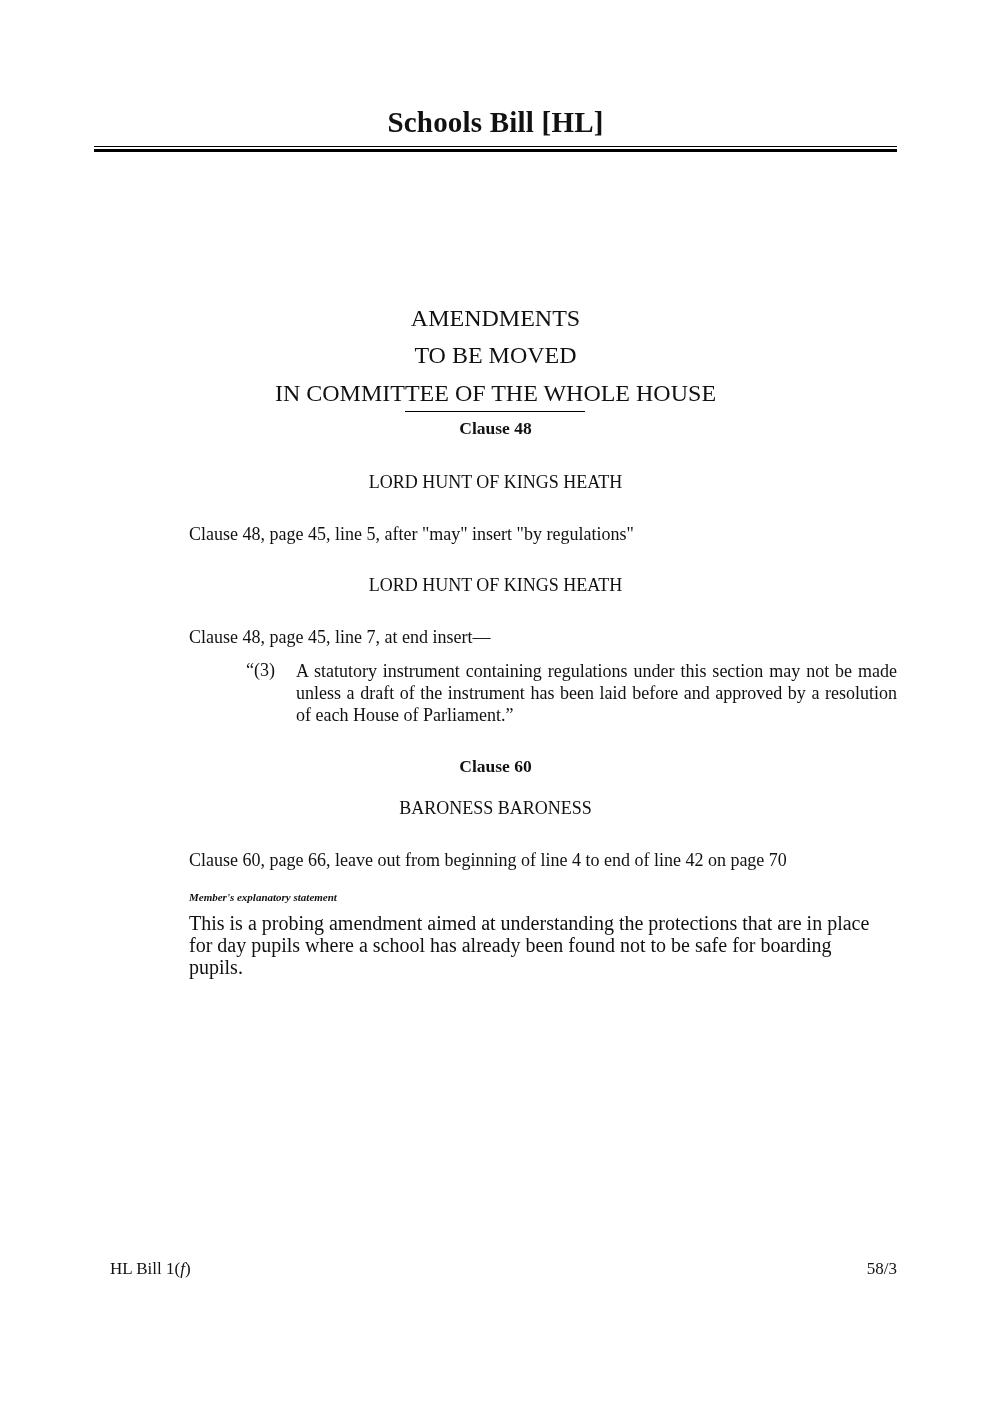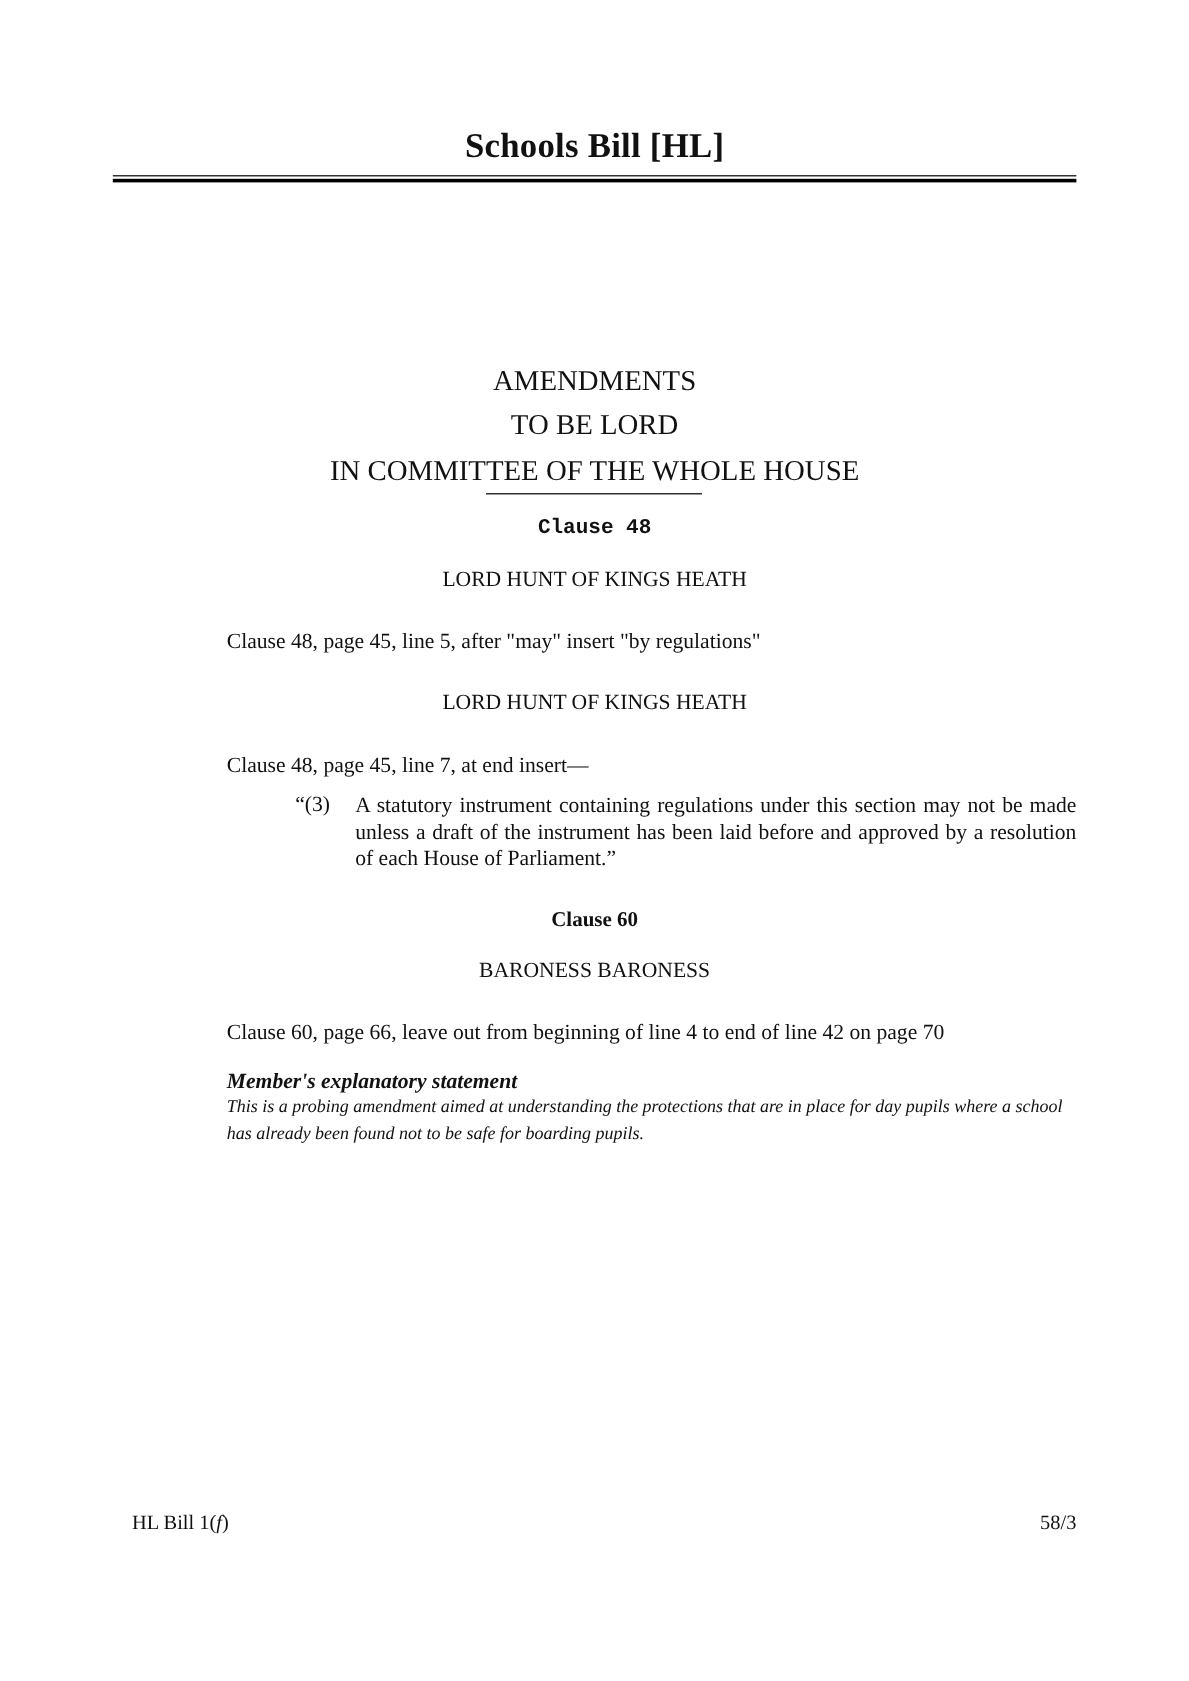--- a/index.html
+++ b/index.html
@@ -12,38 +12,38 @@
     text-align: center; font-weight: bold; font-size: 29px; letter-spacing: 0.2px;
   }
   .rule-thin { position: absolute; left: 94px; width: 803px; top: 146px; height: 1px; background: #000; }
   .rule-thick { position: absolute; left: 94px; width: 803px; top: 149px; height: 3px; background: #000; }
   .center { position: absolute; left: 94px; width: 803px; text-align: center; font-size: 24px; }
   .short-rule { position: absolute; left: 405px; width: 180px; top: 411px; height: 1px; background: #000; }
   .bold { font-weight: bold; font-size: 17.5px; }
   .para { position: absolute; left: 189px; font-size: 18px; white-space: nowrap; }
   .quote-num { position: absolute; left: 246px; top: 660px; font-size: 18px; }
   .quote-text { position: absolute; left: 296px; top: 660px; width: 601px; font-size: 18px; line-height: 22px; text-align: justify; }
-  .stmt-head { position: absolute; left: 189px; top: 891px; font-size: 18px; font-weight: bold; font-style: italic; text-align: right; }
-  .stmt-body { position: absolute; left: 189px; top: 912px; width: 700px; font-size: 15px; font-style: italic; line-height: 22px; }
+  .stmt-head { position: absolute; left: 189px; top: 891px; font-size: 11px; font-weight: bold; font-style: italic; text-align: right; }
+  .stmt-body { position: absolute; left: 189px; top: 912px; width: 700px; font-size: 20px; line-height: 22px; }
   .footer-left { position: absolute; left: 94px; top: 1259px; font-size: 17px; margin-left: 16px; }
   .footer-right { position: absolute; right: 94px; top: 1259px; font-size: 17px; }
 </style>
 </head>
 <body>
 
 <div class="title">Schools Bill [HL]</div>
 <div class="rule-thin"></div>
 <div class="rule-thick"></div>
 
 <div class="center" style="top:305px;">AMENDMENTS</div>
-<div class="center" style="top:342px;">TO BE LORD</div>
+<div class="center" style="top:342px;">TO BE MOVED</div>
 <div class="center" style="top:380px;">IN COMMITTEE OF THE WHOLE HOUSE</div>
 <div class="short-rule"></div>
 
-<div class="center bold" style="top:430px;font-family:Liberation Mono, monospace;">Clause 48</div>
+<div class="center bold" style="top:418px;">Clause 48</div>
 <div class="center" style="top:472px;font-size:18px;">LORD HUNT OF KINGS HEATH</div>
 <div class="para" style="top:524px;">Clause 48, page 45, line 5, after "may" insert "by regulations"</div>
 
 <div class="center" style="top:575px;font-size:18px;">LORD HUNT OF KINGS HEATH</div>
 <div class="para" style="top:627px;">Clause 48, page 45, line 7, at end insert—</div>
 <div class="quote-num">“(3)</div>
 <div class="quote-text">A statutory instrument containing regulations under this section may not be made unless a draft of the instrument has been laid before and approved by a resolution of each House of Parliament.”</div>
 
 <div class="center bold" style="top:756px;">Clause 60</div>
 <div class="center" style="top:798px;font-size:18px;">BARONESS BARONESS</div>

